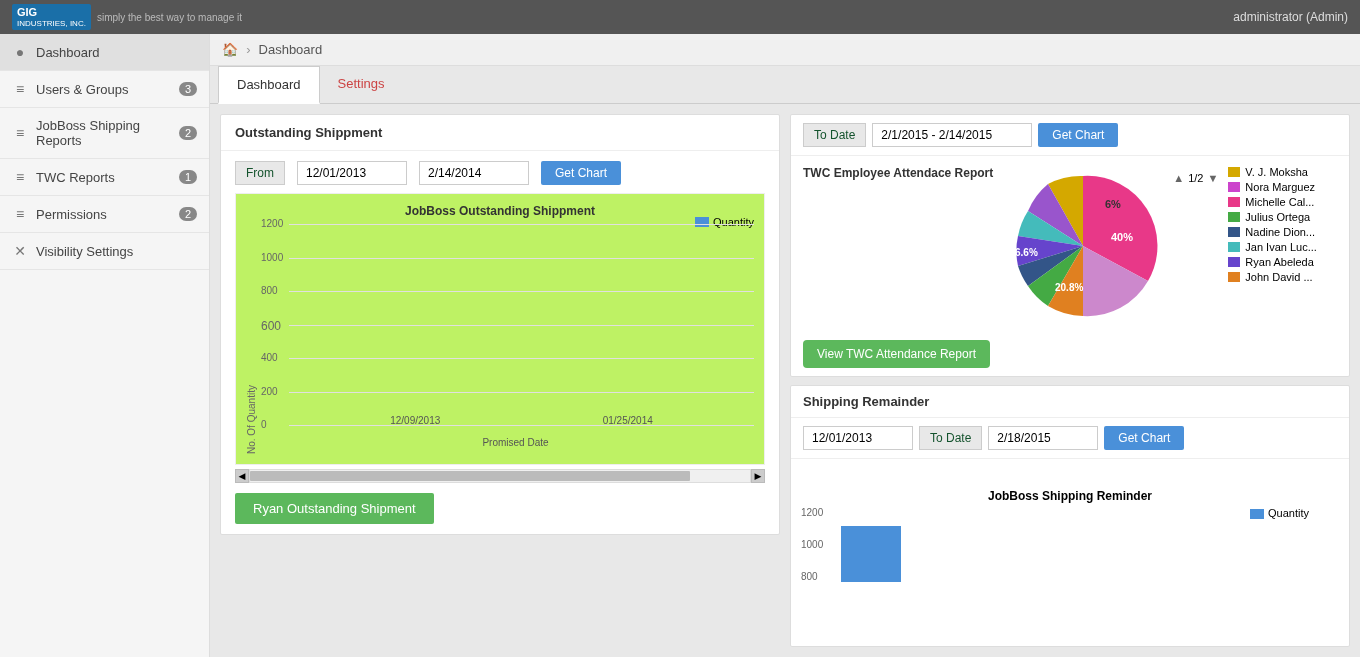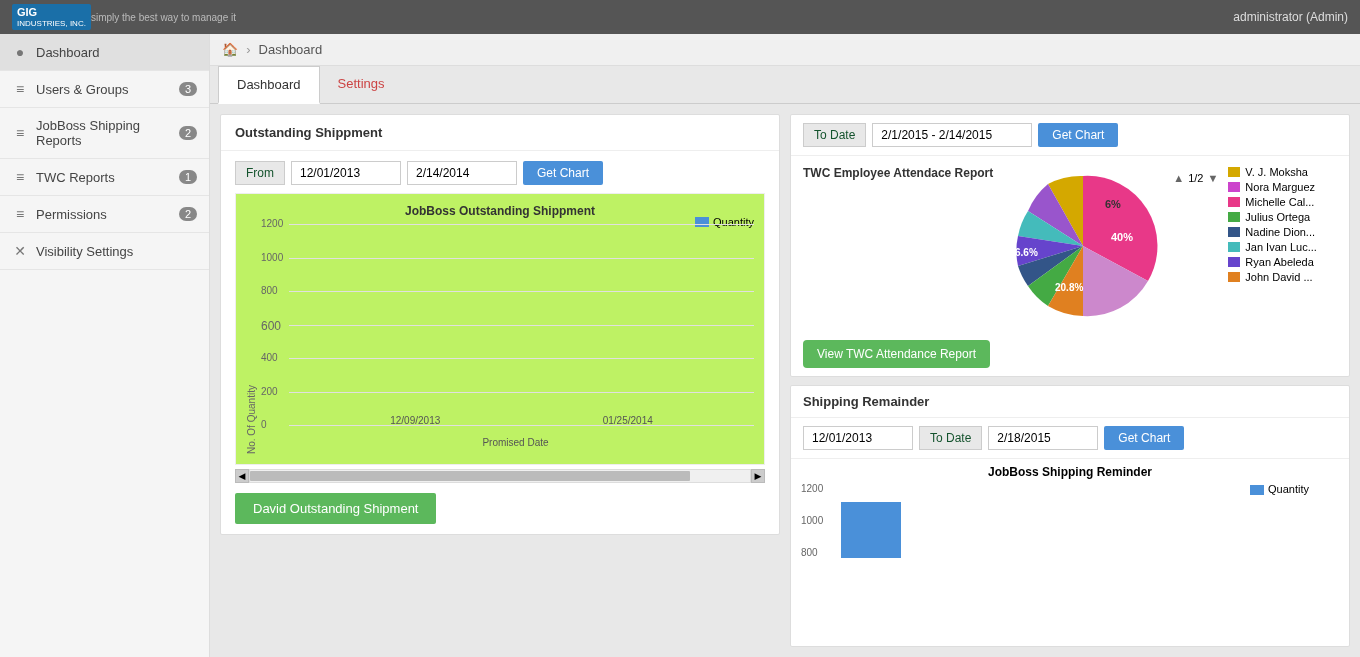--- a/index.html
+++ b/index.html
@@ -12,21 +12,21 @@
       height: 34px;
       display: flex;
       align-items: center;
       justify-content: space-between;
       padding: 0 12px;
       flex-shrink: 0;
     }
     .topbar-logo {
       display: flex;
       align-items: center;
-      gap: 0;
+      gap: 6px;
     }
     .logo-box {
       background: #1a6fa8;
       color: #fff;
       font-weight: bold;
       font-size: 11px;
       padding: 2px 5px;
       border-radius: 2px;
       line-height: 1.2;
     }
@@ -150,21 +150,21 @@
       font-size: 13px;
       color: #333;
       border-bottom: 1px solid #eee;
     }
     .card-body { padding: 10px 14px; }
 
     
     .chart-controls {
       display: flex;
       align-items: center;
-      gap: 6px;
+      gap: 12px;
       margin-bottom: 8px;
     }
     .ctrl-label {
       background: #e8e8e8;
       border: 1px solid #ccc;
       padding: 4px 10px;
       font-size: 12px;
       color: #14532d;
     }
     .ctrl-input {
@@ -322,20 +322,21 @@
       align-items: center;
       gap: 6px;
       padding: 8px 12px;
       border-bottom: 1px solid #eee;
     }
     .shipping-chart-area {
       flex: 1;
       overflow: hidden;
       padding: 6px 10px;
       position: relative;
+      margin-top: 24px;
     }
   </style>
 </head>
 <body>
 
 <div class="topbar">
   <div class="topbar-logo">
     <div class="logo-box">
       <div>GIG</div>
       <div style="font-size:8px; font-weight:normal;">INDUSTRIES, INC.</div>
@@ -455,21 +456,21 @@
               </div>
             </div>
             
             <div style="display:flex; align-items:center; margin:4px 0 6px;">
               <div style="width:14px; height:14px; background:#ccc; border:1px solid #bbb; display:flex; align-items:center; justify-content:center; font-size:9px; cursor:pointer; flex-shrink:0;">◀</div>
               <div style="flex:1; height:14px; background:#f0f0f0; border:1px solid #ddd; position:relative;">
                 <div style="position:absolute; left:0; top:1px; bottom:1px; width:88%; background:#bbb; border-radius:1px;"></div>
               </div>
               <div style="width:14px; height:14px; background:#ccc; border:1px solid #bbb; display:flex; align-items:center; justify-content:center; font-size:9px; cursor:pointer; flex-shrink:0;">▶</div>
             </div>
-            <button class="btn-view-shipment">David Outstanding Shipment</button>
+            <button class="btn-view-shipment">Ryan Outstanding Shipment</button>
           </div>
         </div>
       </div>
 
       <div class="right-panel">
 
         <div class="twc-card">
           <div class="twc-controls">
             <span class="ctrl-label">To Date</span>
             <input class="ctrl-input" type="text" style="width: 160px;" value="2/1/2015 - 2/14/2015">

